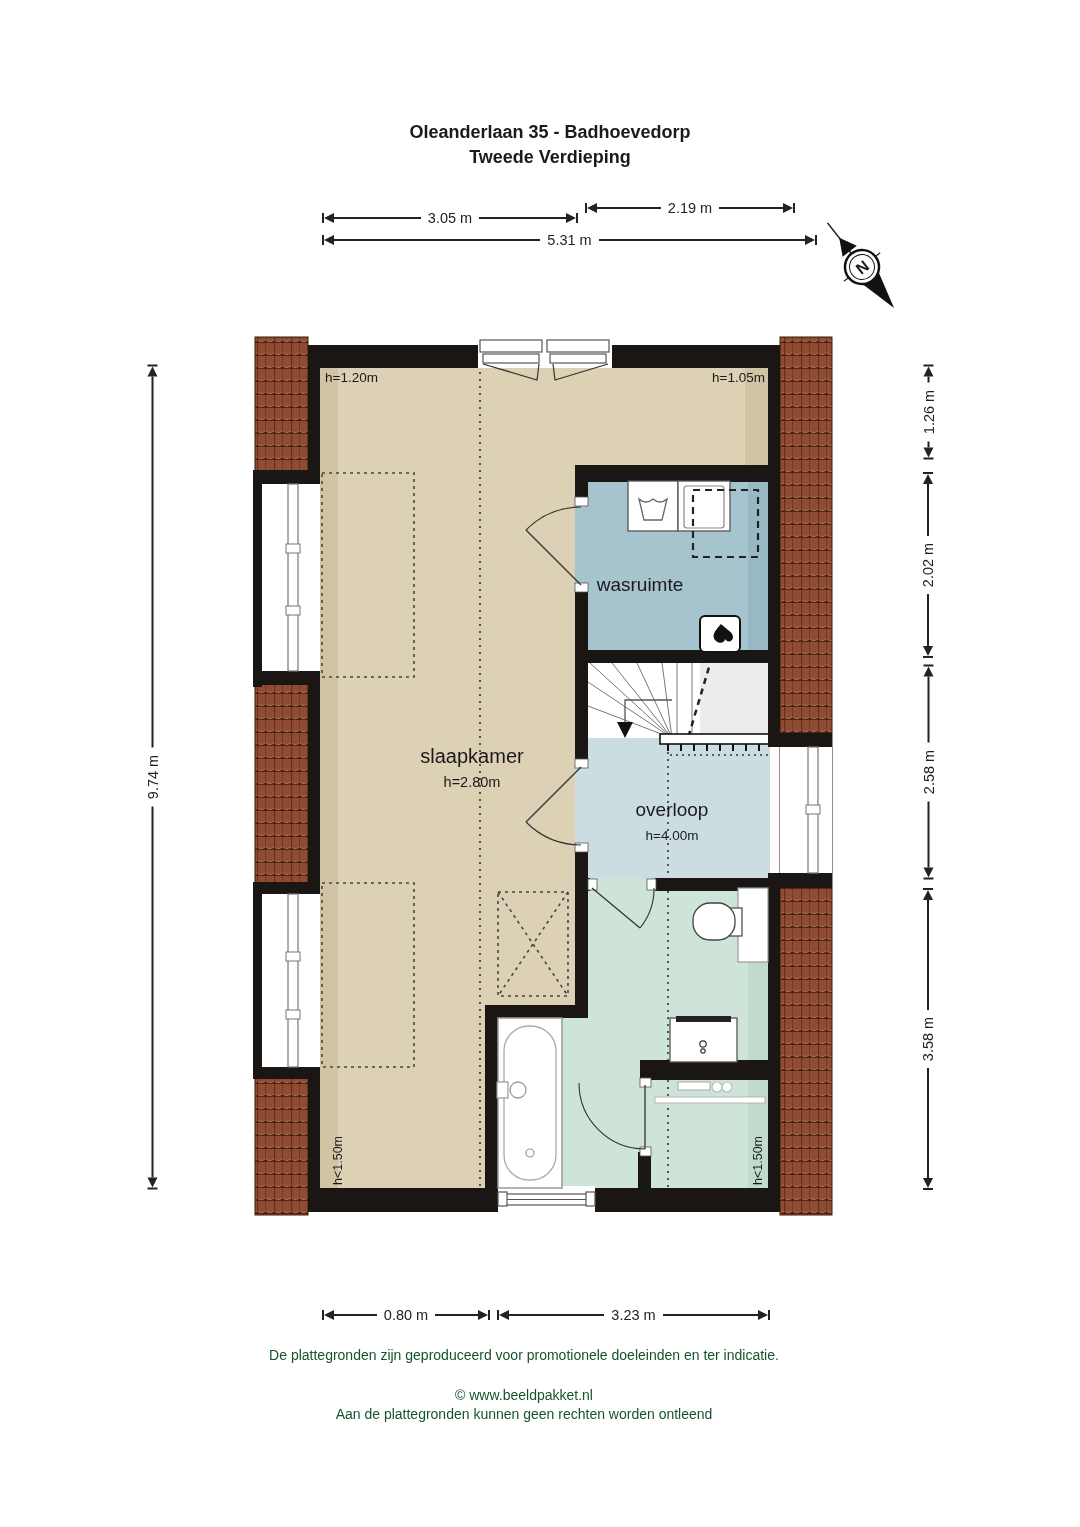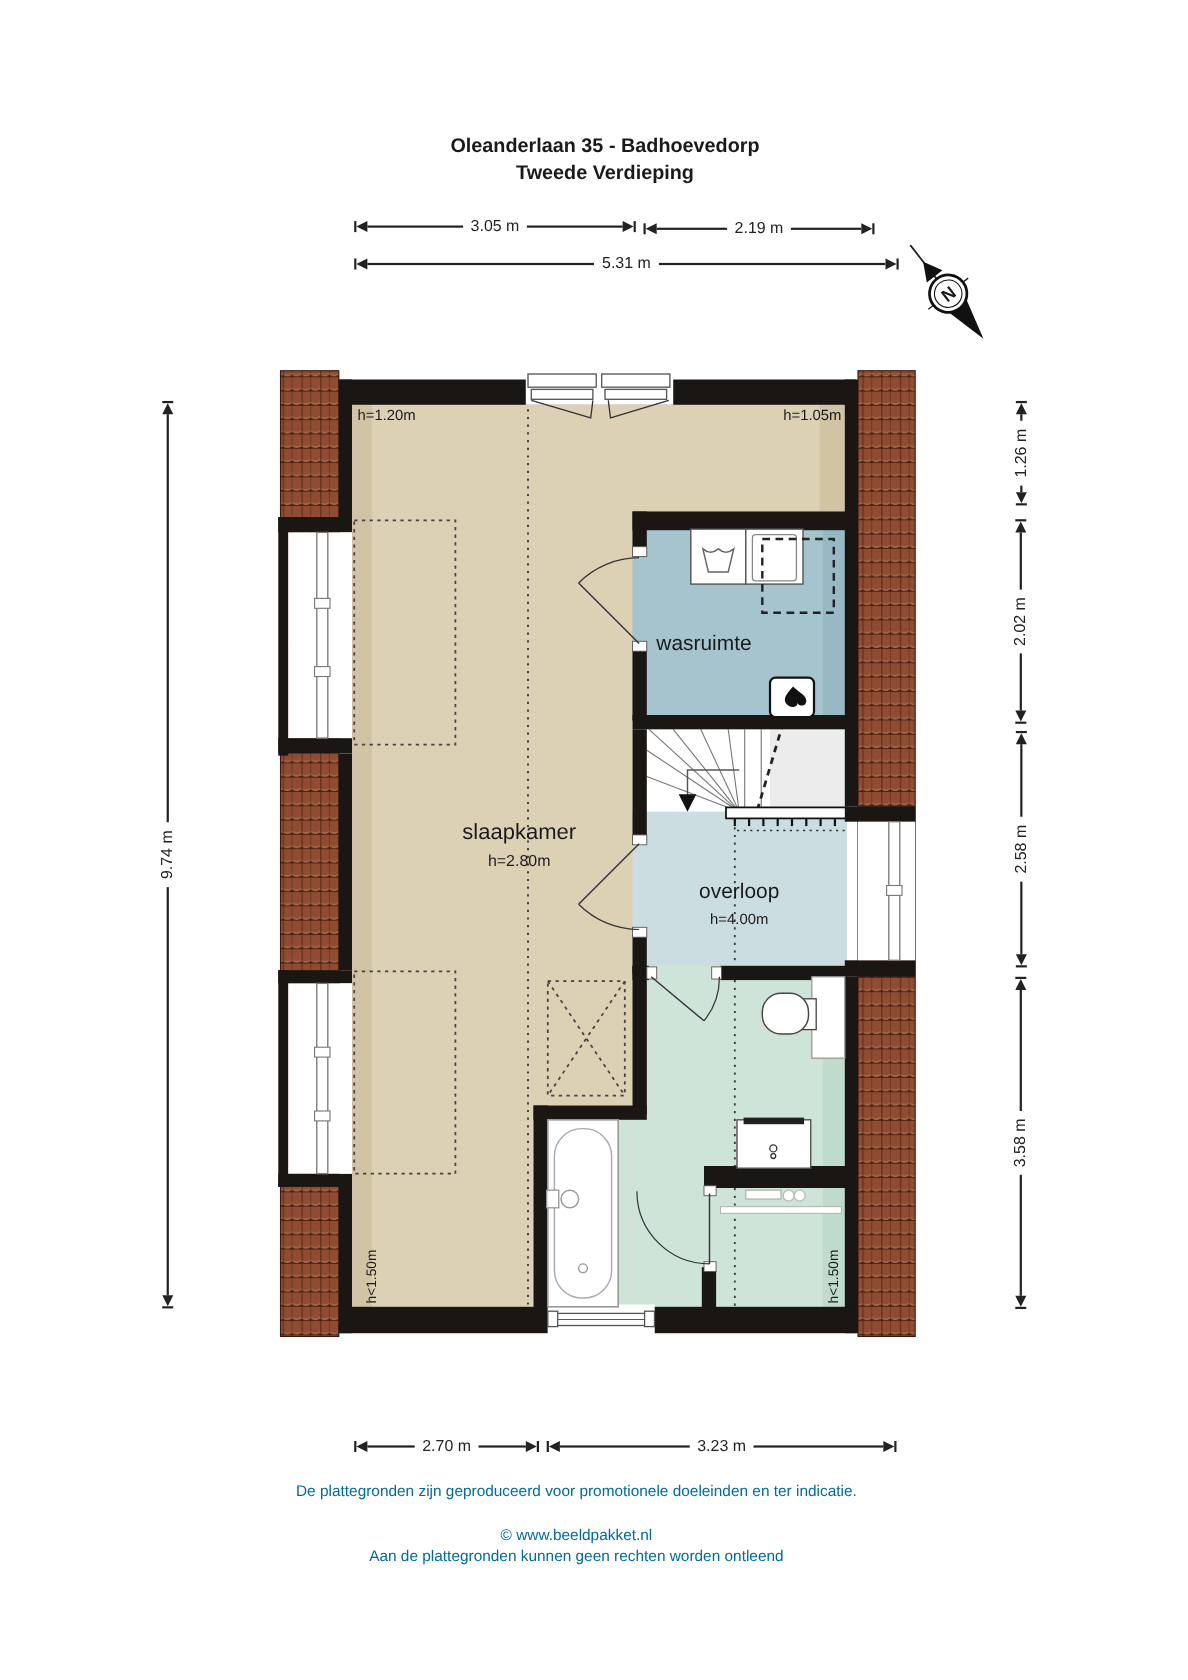--- a/index.html
+++ b/index.html
@@ -1,20 +1,20 @@
 <!DOCTYPE html>
 <html><head>
 <meta charset="utf-8">
 <style>
   html,body{margin:0;padding:0;background:#fff;}
   .page{position:relative;width:1080px;height:1527px;background:#ffffff;overflow:hidden;
         font-family:"Liberation Sans",sans-serif;}
   .title{position:absolute;left:10px;width:1080px;text-align:center;font-weight:bold;
          font-size:18px;color:#1a1a1a;line-height:25px;}
-  .footer{position:absolute;left:0;width:1048px;text-align:center;font-size:14px;color:#0369a1;line-height:20px;}
+  .footer{position:absolute;left:0;width:1048px;text-align:center;font-size:14px;color:#14532d;line-height:20px;}
   
   .dim{position:absolute;height:14px;display:flex;align-items:center;
        font-size:14.5px;color:#222;}
   .dim::before,.dim::after{content:"";width:2px;height:10px;background:#222;flex:0 0 auto;}
   .dim .ln{flex:1;height:1.5px;background:#222;}
   .dim .tl{flex:0 0 auto;width:0;height:0;border:5px solid transparent;border-left:0;
            border-right:10px solid #222;}
   .dim .tr{flex:0 0 auto;width:0;height:0;border:5px solid transparent;border-right:0;
            border-left:10px solid #222;}
   .dim .lbl{padding:0 7px;white-space:nowrap;}
@@ -22,21 +22,21 @@
   svg text{font-family:"Liberation Sans",sans-serif;fill:#1a1a1a;}
 </style>
 </head>
 <body>
 
 <div class="page">
 
   <div class="title" style="top:120px;">Oleanderlaan 35 - Badhoevedorp</div>
   <div class="title" style="top:145px;">Tweede Verdieping</div>
 
-  <div class="dim" style="left:322px;top:199px;width:256px">
+  <div class="dim" style="left:322px;top:211px;width:256px">
     <span class="tl"></span>
       <span class="ln"></span>
     <span class="lbl">3.05 m</span>
     <span class="ln"></span>
       <span class="tr"></span>
   </div>
   <div class="dim" style="left:585px;top:201px;width:210px">
     <span class="tl"></span>
       <span class="ln"></span>
     <span class="lbl">2.19 m</span>
@@ -84,25 +84,25 @@
     <span class="tl"></span>
       <span class="ln"></span>
     <span class="lbl">3.58 m</span>
     <span class="ln"></span>
       <span class="tr"></span>
   </div>
 
   <div class="dim" style="left:322px;top:1308px;width:168px">
     <span class="tl"></span>
       <span class="ln"></span>
-    <span class="lbl">2.70 m</span>
-    <span class="ln"></span>
-      <span class="tr"></span>
-  </div>
-  <div class="dim" style="left:497px;top:1308px;width:318px">
+    <span class="lbl">0.80 m</span>
+    <span class="ln"></span>
+      <span class="tr"></span>
+  </div>
+  <div class="dim" style="left:497px;top:1308px;width:273px">
     <span class="tl"></span>
       <span class="ln"></span>
     <span class="lbl">3.23 m</span>
     <span class="ln"></span>
       <span class="tr"></span>
   </div>
 
   <svg style="position:absolute;left:812px;top:215px" width="100" height="105" viewBox="0 0 100 105">
     <g transform="rotate(-38 50 52)">
       <line x1="50" y1="-4" x2="50" y2="60" stroke="#222" stroke-width="1.6"></line>

